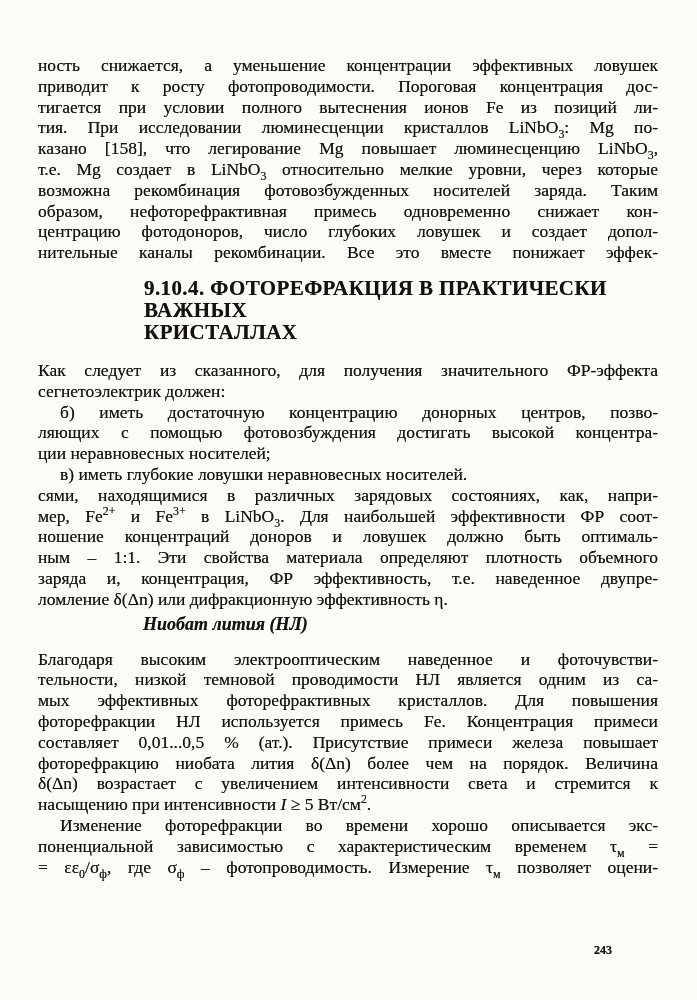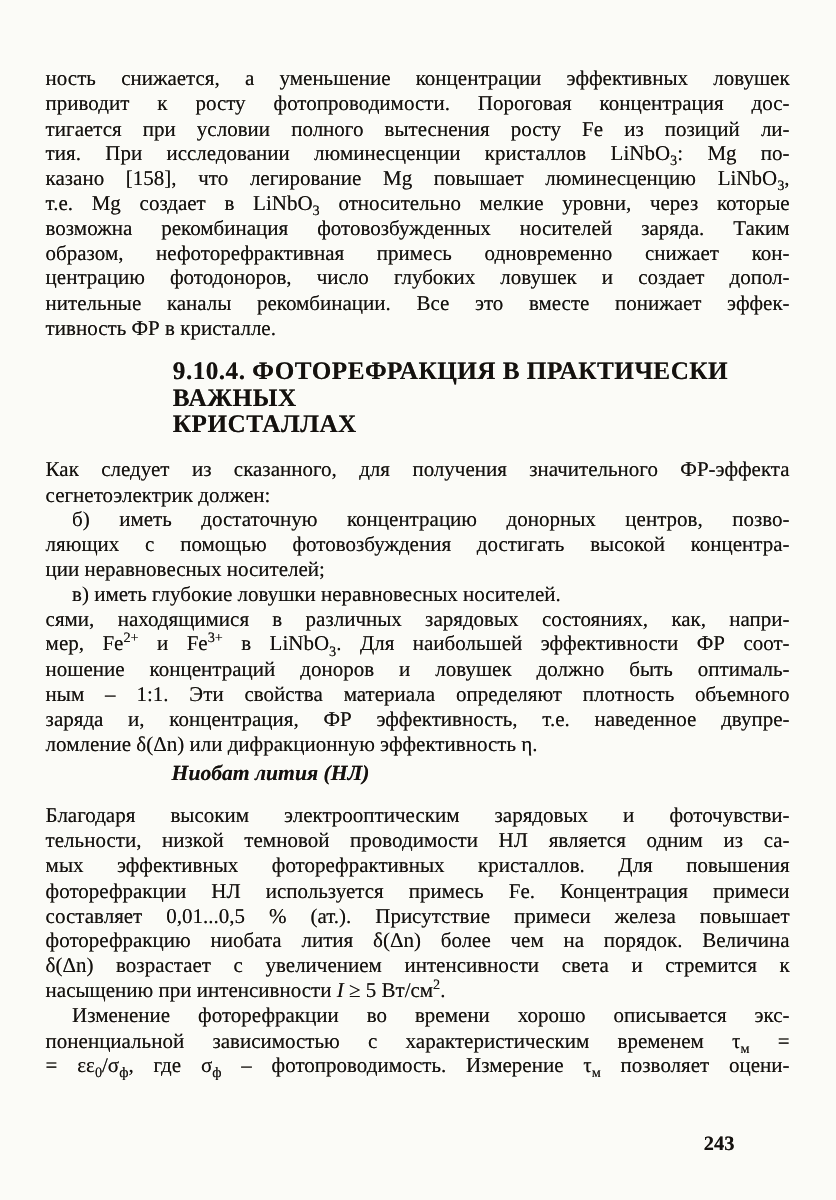--- a/index.html
+++ b/index.html
@@ -45,41 +45,40 @@
     margin:3px 0 14px 105px;
     font-weight:bold;
     font-style:italic;
     font-size:18px;
     line-height:22px;
   }
   .pagenum{
     position:absolute;
     top:943px;right:85px;
     font-weight:bold;
-    font-size:17px;
+    font-size:12px;
   }
 </style>
 </head>
 <body>
 
 <div class="page">
   <div class="content">
 
     <div class="para">
         <div class="ln">ность снижается, а уменьшение концентрации эффективных ловушек</div>
         <div class="ln">приводит к росту фотопроводимости. Пороговая концентрация дос-</div>
-        <div class="ln">тигается при условии полного вытеснения росту Fe из позиций ли-</div>
+        <div class="ln">тигается при условии полного вытеснения ионов Fe из позиций ли-</div>
         <div class="ln">тия. При исследовании люминесценции кристаллов LiNbO<sub>3</sub>: Mg по-</div>
         <div class="ln">казано [158], что легирование Mg повышает люминесценцию LiNbO<sub>3</sub>,</div>
         <div class="ln">т.е. Mg создает в LiNbO<sub>3</sub> относительно мелкие уровни, через которые</div>
         <div class="ln">возможна рекомбинация фотовозбужденных носителей заряда. Таким</div>
         <div class="ln">образом, нефоторефрактивная примесь одновременно снижает кон-</div>
         <div class="ln">центрацию фотодоноров, число глубоких ловушек и создает допол-</div>
         <div class="ln">нительные каналы рекомбинации. Все это вместе понижает эффек-</div>
-        <div class="ln last">тивность ФР в кристалле.</div>
       </div>
 
     <div class="heading">
       <div>9.10.4. ФОТОРЕФРАКЦИЯ В ПРАКТИЧЕСКИ ВАЖНЫХ</div>
       <div>КРИСТАЛЛАХ</div>
     </div>
 
     <div class="para">
         <div class="ln">Как следует из сказанного, для получения значительного ФР-эффекта</div>
         <div class="ln last">сегнетоэлектрик должен:</div>
@@ -101,21 +100,21 @@
         <div class="ln">мер, Fe<sup>2+</sup> и Fe<sup>3+</sup> в LiNbO<sub>3</sub>. Для наибольшей эффективности ФР соот-</div>
         <div class="ln">ношение концентраций доноров и ловушек должно быть оптималь-</div>
         <div class="ln">ным – 1:1. Эти свойства материала определяют плотность объемного</div>
         <div class="ln">заряда и, концентрация, ФР эффективность, т.е. наведенное двупре-</div>
         <div class="ln last">ломление δ(Δn) или дифракционную эффективность η.</div>
       </div>
 
     <div class="subheading">Ниобат лития (НЛ)</div>
 
     <div class="para">
-        <div class="ln">Благодаря высоким электрооптическим зарядовых и фоточувстви-</div>
+        <div class="ln">Благодаря высоким электрооптическим наведенное и фоточувстви-</div>
         <div class="ln">тельности, низкой темновой проводимости НЛ является одним из са-</div>
         <div class="ln">мых эффективных фоторефрактивных кристаллов. Для повышения</div>
         <div class="ln">фоторефракции НЛ используется примесь Fe. Концентрация примеси</div>
         <div class="ln">составляет 0,01...0,5 % (ат.). Присутствие примеси железа повышает</div>
         <div class="ln">фоторефракцию ниобата лития δ(Δn) более чем на порядок. Величина</div>
         <div class="ln">δ(Δn) возрастает с увеличением интенсивности света и стремится к</div>
         <div class="ln last">насыщению при интенсивности <i>I</i> ≥ 5 Вт/см<sup>2</sup>.</div>
       </div>
 
     <div class="para">

